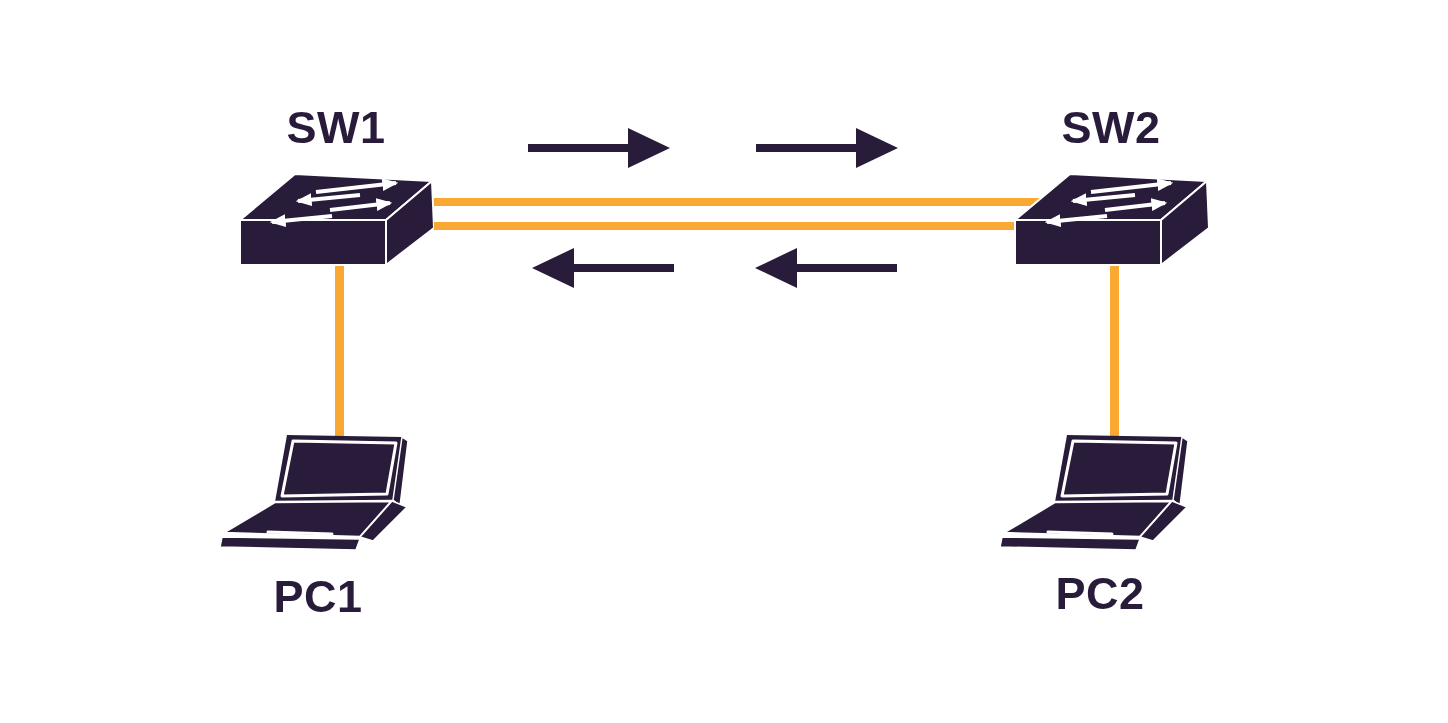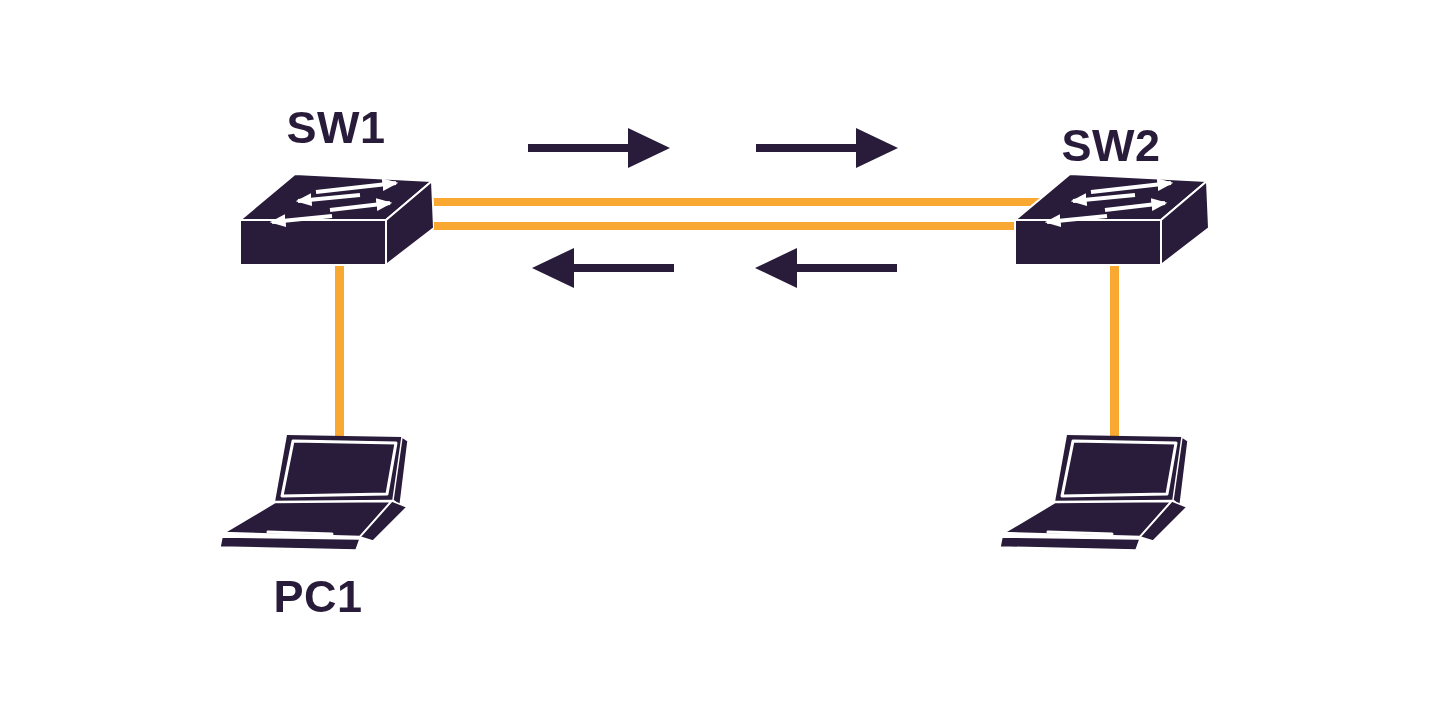--- a/index.html
+++ b/index.html
@@ -118,16 +118,17 @@
       <polygon points="73,9 176,11 167,62 62,64" fill="none" stroke="#FFFFFF" stroke-width="3"></polygon>
       <polygon class="node-fill" points="182,5 188,9 180,74 173,68" stroke="#FFFFFF" stroke-width="1.5"></polygon>
       <polygon class="node-fill" points="55,70 172,69 140,105 3,101" stroke="#FFFFFF" stroke-width="2.5"></polygon>
       <polygon class="node-fill" points="172,69 187,75 153,109 140,105" stroke="#FFFFFF" stroke-width="1.5"></polygon>
       <polygon class="node-fill" points="2,105 140,107 136,118 0,115" stroke="#FFFFFF" stroke-width="1.5"></polygon>
       <line x1="48" y1="100" x2="112" y2="102" stroke="#FFFFFF" stroke-width="3" stroke-linecap="round"></line>
     </g>
   </svg>
 
   <div class="node-label" style="left:238px; top:105px; width:196px;">SW1</div>
-  <div class="node-label" style="left:1013px; top:123px; width:196px;">SW2</div>
+  <div class="node-label" style="left:1013px; top:105px; width:196px;">SW2</div>
   <div class="node-label" style="left:220px; top:574px; width:196px;">PC1</div>
+  <div class="node-label" style="left:1002px; top:571px; width:196px;">PC2</div>
 
 </div>
 
 </body></html>

